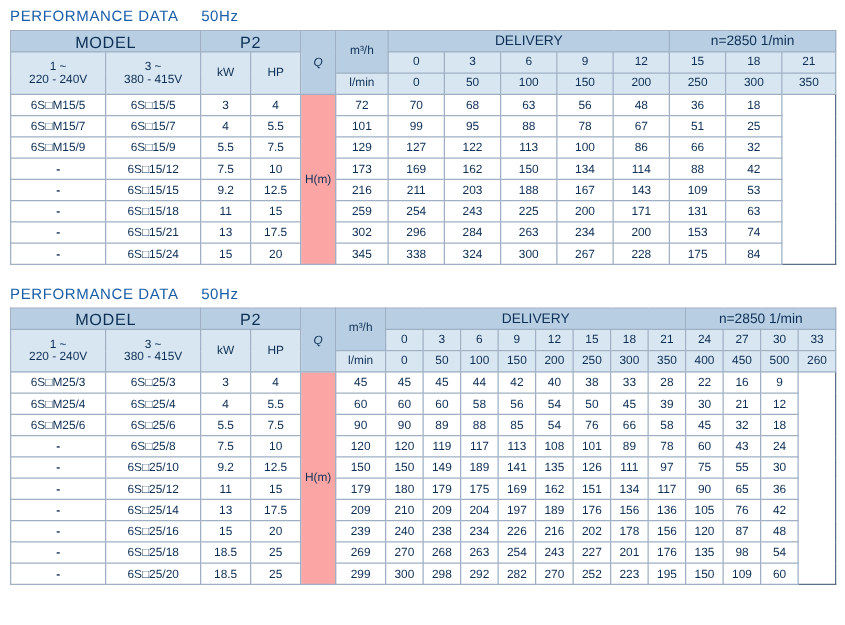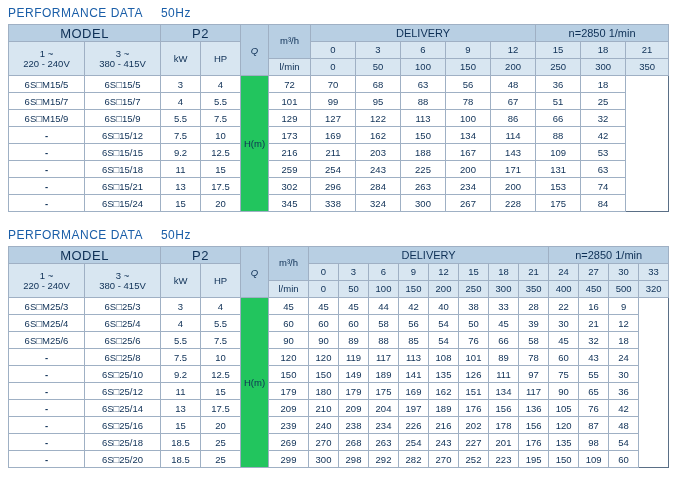--- a/index.html
+++ b/index.html
@@ -51,21 +51,21 @@
   .q-cell{
     background:#b8cfe3;
     font-size:14px;
     font-weight:bold;
     font-style:italic;
     color:#0d3b66;
   }
   .h-cell{
     font-size:13px;
     font-weight:bold;
-    background:#22c55e;
+    background:#fca5a5;
     color:#0d2f55;
   }
   .model-cell{font-weight:bold;font-size:9.5px;}
   .model-cell.dash{font-weight:bold;}
   .unit-cell{font-size:8px;line-height:1.1;background:#d8e6f1;font-weight:bold;}
   .note{
     font-size:8.5px;
     color:#0d2f55;
     padding:6px 0 0 10px;
     font-weight:bold;
@@ -334,21 +334,21 @@
         <td>50</td>
         <td>100</td>
         <td>150</td>
         <td>200</td>
         <td>250</td>
         <td>300</td>
         <td>350</td>
         <td>400</td>
         <td>450</td>
         <td>500</td>
-        <td>320</td>
+        <td>260</td>
       </tr>
 
       <tr>
         <td class="model-cell">6S□M25/3</td>
         <td class="model-cell">6S□25/3</td>
         <td>3</td>
         <td>4</td>
         <td rowspan="10" class="h-cell">H(m)</td>
         <td>45</td>
         <td>45</td>

